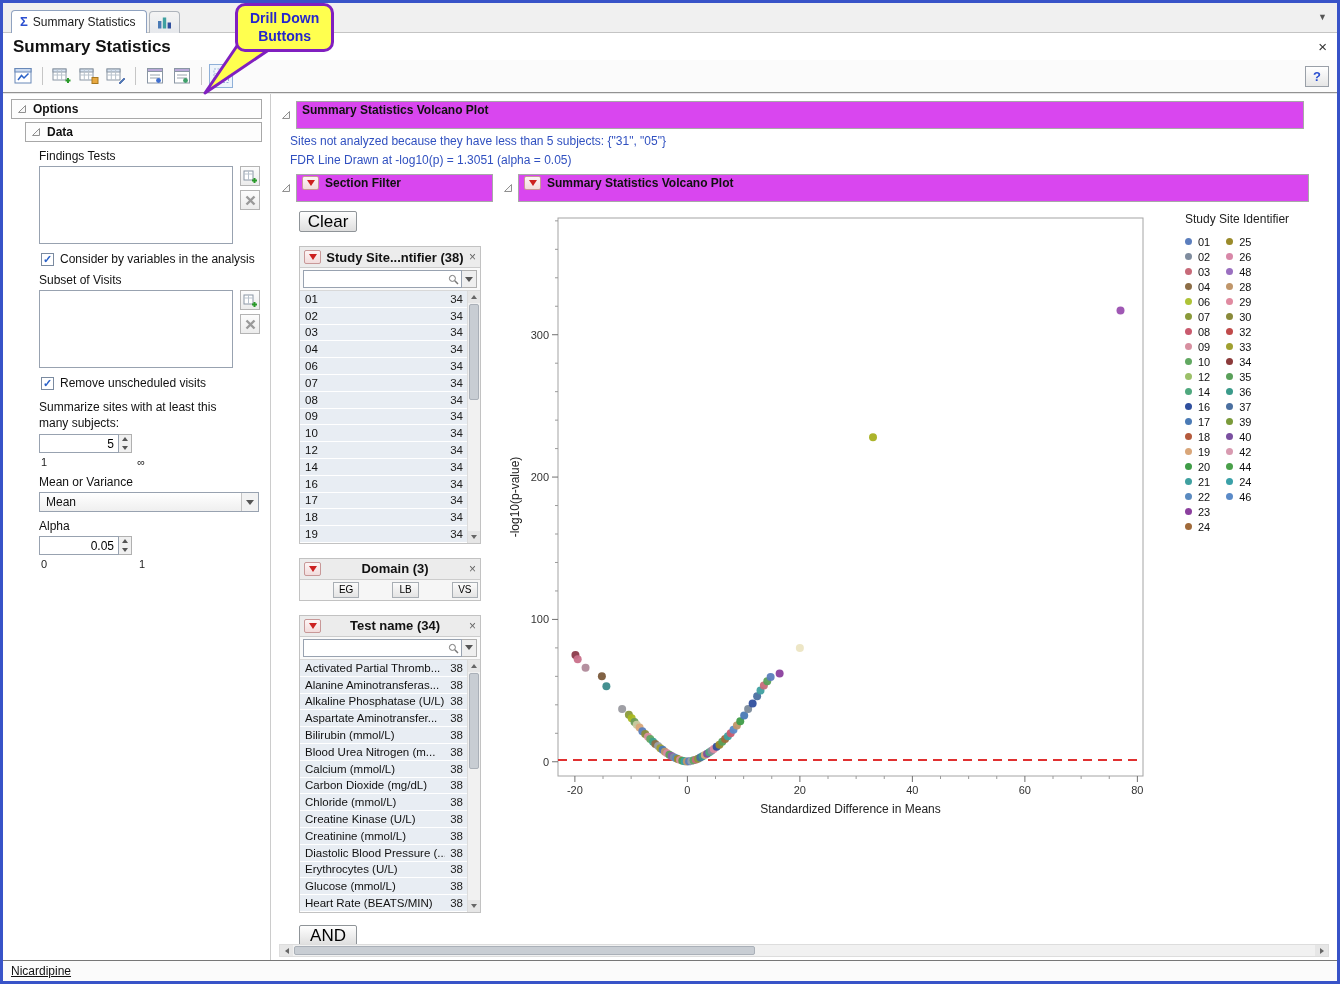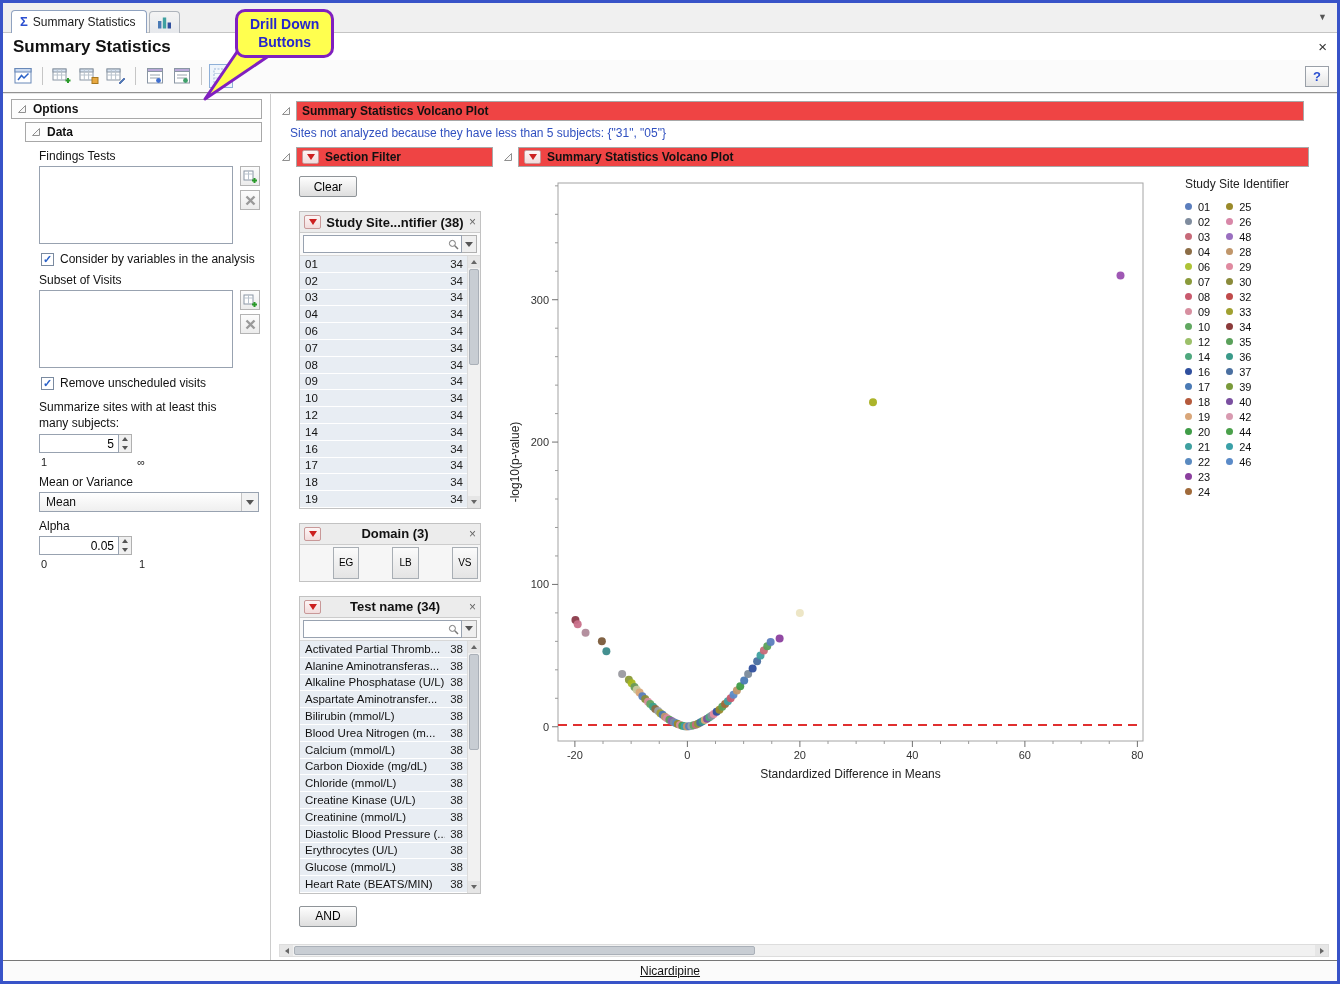--- a/index.html
+++ b/index.html
@@ -19,21 +19,21 @@
   .title-bar { height:27px; display:flex; align-items:center; padding:0 10px; flex:none; }
   .page-title { font-size:17px; font-weight:bold; }
   .close-x { margin-left:auto; font-size:15px; color:#333; cursor:default; }
   .toolbar { height:34px; display:flex; align-items:center; padding:0 8px; border-bottom:2px groove #e6e6e6; gap:3px; flex:none; background:#fbfbfb; }
   .tb-icon { width:24px; height:24px; border:1px solid transparent; background:transparent; display:flex; align-items:center; justify-content:center; }
   .tb-icon.highlight { border:1px solid #8fb0d8; background:#eef4fb; }
   .tb-sep { width:1px; height:18px; background:#c6c6c6; margin:0 4px; }
   .help-btn { margin-left:auto; width:24px; height:21px; border:1px solid #9aa0a8; background:linear-gradient(#ffffff,#e6e6e6); color:#2b4fd0; font-weight:bold; font-size:13px; display:flex; align-items:center; justify-content:center; }
 
   
-  .callout { position:absolute; left:232px; top:6px; z-index:60; }
+  .callout { position:absolute; left:232px; top:0; z-index:60; }
   .callout-bubble { position:relative; z-index:2; background:#ffff4f; border:3px solid #8020c0; border-radius:10px; padding:4px 12px; color:#2626cc; font-weight:bold; font-size:14px; text-align:center; line-height:1.25; }
   .callout-tail { position:absolute; left:-36px; top:38px; z-index:1; }
 
   
   .content { flex:1; display:flex; min-height:0; }
   .left-panel { width:268px; flex:none; border-right:1px solid #cccccc; padding:5px 8px; background:#fff; overflow:hidden; }
   .outline-header { border:1px solid #a8a8a8; background:#fdfdfd; display:flex; align-items:center; gap:6px; padding:1px 5px; height:20px; }
   .bold { font-weight:bold; }
   .lp-inner { margin-left:14px; margin-top:3px; }
   .lp-fields { margin-left:14px; }
@@ -54,28 +54,28 @@
   .range-row { display:flex; justify-content:space-between; width:104px; margin:3px 0 2px 2px; font-size:11px; color:#222; }
   .select { width:220px; height:20px; border:1px solid #98a2b0; background:linear-gradient(#ffffff,#efefef); display:flex; align-items:center; padding-left:6px; }
   .sel-arrow { margin-left:auto; width:17px; height:100%; border-left:1px solid #c4c4c4; display:flex; align-items:center; justify-content:center; background:#f2f2f2; }
   .tri-sm { width:0; height:0; border-left:4px solid transparent; border-right:4px solid transparent; border-top:5px solid #555; }
 
   
   .main-panel { flex:1; min-width:0; padding:4px 6px 16px 10px; display:flex; flex-direction:column; position:relative; }
   .note { color:#3050c0; margin:3px 0 2px 0; }
   .note.ind { margin-left:9px; }
   .sub-header { display:flex; align-items:center; gap:5px; margin:3px 0 2px 0; }
-  .hdr-box { border:1px solid #a8a8a8; background:#ef4444; display:flex; align-items:center; gap:6px; padding:1px 5px; height:20px; }
+  .hdr-box { border:1px solid #a8a8a8; background:#d946ef; display:flex; align-items:flex-start; gap:6px; padding:1px 5px; height:28px; }
   .w-big { width:1008px; }
   .flex1 { flex:1; }
   .red-tri { width:17px; height:14px; border:1px solid #c89898; border-radius:2px; background:linear-gradient(#fdf5f5,#f2dcdc); display:inline-flex; align-items:center; justify-content:center; flex:none; }
   .red-tri .tri { width:0; height:0; border-left:4px solid transparent; border-right:4px solid transparent; border-top:6px solid #cc2020; }
   .filter-plot-row { display:flex; flex:1; min-height:0; margin-top:2px; }
   .filter-col { width:212px; flex:none; }
-  .push-btn { height:21px; border:1px solid #8f9498; background:linear-gradient(#fefefe,#dedede); font-size:12px; font-family:"Liberation Sans",sans-serif; border-radius:2px; }
+  .push-btn { height:21px; border:1px solid #8f9498; background:linear-gradient(#fefefe,#dedede); font-size:17px; font-family:"Liberation Sans",sans-serif; border-radius:2px; }
   .push-btn.clear { width:58px; margin:7px 0 0 18px; }
   .push-btn.and { width:58px; margin:12px 0 0 18px; }
 
   .filter-panel { width:182px; margin:14px 0 0 18px; border:1px solid #c2c2c2; background:#fff; }
   .filter-head { display:flex; align-items:center; gap:4px; background:#ececec; border-bottom:1px solid #cccccc; padding:2px 4px; height:21px; }
   .filter-title { font-weight:bold; font-size:13px; flex:1; text-align:center; white-space:nowrap; overflow:hidden; }
   .filter-close { color:#666; font-size:12px; flex:none; }
   .search-row { display:flex; align-items:center; padding:2px 3px; border-bottom:1px solid #d8d8d8; background:#fafafa; }
   .search-wrap { position:relative; flex:1; }
   .search-input { width:100%; height:18px; border:1px solid #98a2b0; padding:0 16px 0 3px; font-size:11px; }
@@ -88,36 +88,36 @@
   .row-count { color:#222; }
   .vscroll { position:absolute; right:0; top:0; bottom:0; width:13px; background:#f1f1f1; border-left:1px solid #dcdcdc; display:flex; flex-direction:column; }
   .sar { height:12px; flex:none; display:flex; align-items:center; justify-content:center; background:#e6e6e6; }
   .sar.up::after { content:""; border-left:3px solid transparent; border-right:3px solid transparent; border-bottom:4px solid #666; }
   .sar.dn::after { content:""; border-left:3px solid transparent; border-right:3px solid transparent; border-top:4px solid #666; }
   .sar.left::after { content:""; border-top:3px solid transparent; border-bottom:3px solid transparent; border-right:4px solid #666; }
   .sar.right::after { content:""; border-top:3px solid transparent; border-bottom:3px solid transparent; border-left:4px solid #666; }
   .vthumb { margin:1px; height:38%; background:#c8cdd3; border:1px solid #aab0b8; border-radius:2px; }
   .vspace { flex:1; }
   .domain-row { display:flex; gap:2px; padding:2px; background:#f6f6f6; }
-  .domain-btn { flex:1; height:32px; border:1px solid #a8aeb4; background:linear-gradient(#fbfbfb,#e4e4e4); font-size:10px; font-family:"Liberation Sans",sans-serif;margin-left:31px; }
+  .domain-btn { flex:1; height:16px; border:1px solid #a8aeb4; background:linear-gradient(#fbfbfb,#e4e4e4); font-size:10px; font-family:"Liberation Sans",sans-serif;margin-left:31px; }
 
   .plot-col { flex:1; min-width:0; margin-left:10px; padding-right:22px; }
   .plot-area { display:flex; margin-top:6px; }
   .legend { margin-left:22px; margin-top:4px; flex:none; }
   .legend-title { font-size:12px; color:#222; margin-bottom:8px; }
   .legend-cols { display:flex; gap:16px; }
   .legend-item { display:flex; align-items:center; gap:6px; height:15px; font-size:11px; }
   .legend-dot { width:7px; height:7px; border-radius:50%; flex:none; }
 
   .hscroll { position:absolute; left:8px; right:8px; bottom:3px; height:13px; background:#f1f1f1; border:1px solid #dddddd; display:flex; align-items:stretch; }
   .hscroll .sar { width:13px; height:auto; }
   .hthumb { width:44%; margin:1px; background:#c8cdd3; border:1px solid #aab0b8; border-radius:2px; }
   .hspace { flex:1; }
 
-  .status-bar { height:21px; flex:none; border-top:1px solid #777; background:#fbfbfb; display:flex; align-items:center; justify-content:center; padding:0 8px; }
+  .status-bar { height:21px; flex:none; border-top:1px solid #777; background:#fbfbfb; display:flex; align-items:center; justify-content:flex-start; padding:0 8px; }
   .status-link { text-decoration:underline; color:#111; }
 </style>
 </head>
 <body>
 
 <div class="window">
 
   <div class="tab-bar">
     <div class="tab active">
       <span class="sigma">Σ</span>
@@ -320,20 +320,21 @@
       <div class="sub-header">
         <svg class="disc" width="10" height="10" viewBox="0 0 10 10">
             <path d="M1.5 8.5 H8.5 V1.5 Z" fill="#f8f8f8" stroke="#909090"></path>
           </svg>
         <div class="hdr-box w-big">
           <span class="bold">Summary Statistics Volcano Plot</span>
         </div>
       </div>
 
       <div class="note ind">Sites not analyzed because they have less than 5 subjects: {"31", "05"}</div>
+      <div class="note ind">FDR Line Drawn at -log10(p) = 1.3051 (alpha = 0.05)</div>
 
       <div class="filter-plot-row">
 
         <div class="filter-col">
           <div class="sub-header">
             <svg class="disc" width="10" height="10" viewBox="0 0 10 10">
                 <path d="M1.5 8.5 H8.5 V1.5 Z" fill="#f8f8f8" stroke="#909090"></path>
               </svg>
             <div class="hdr-box flex1">
               <span class="red-tri">

